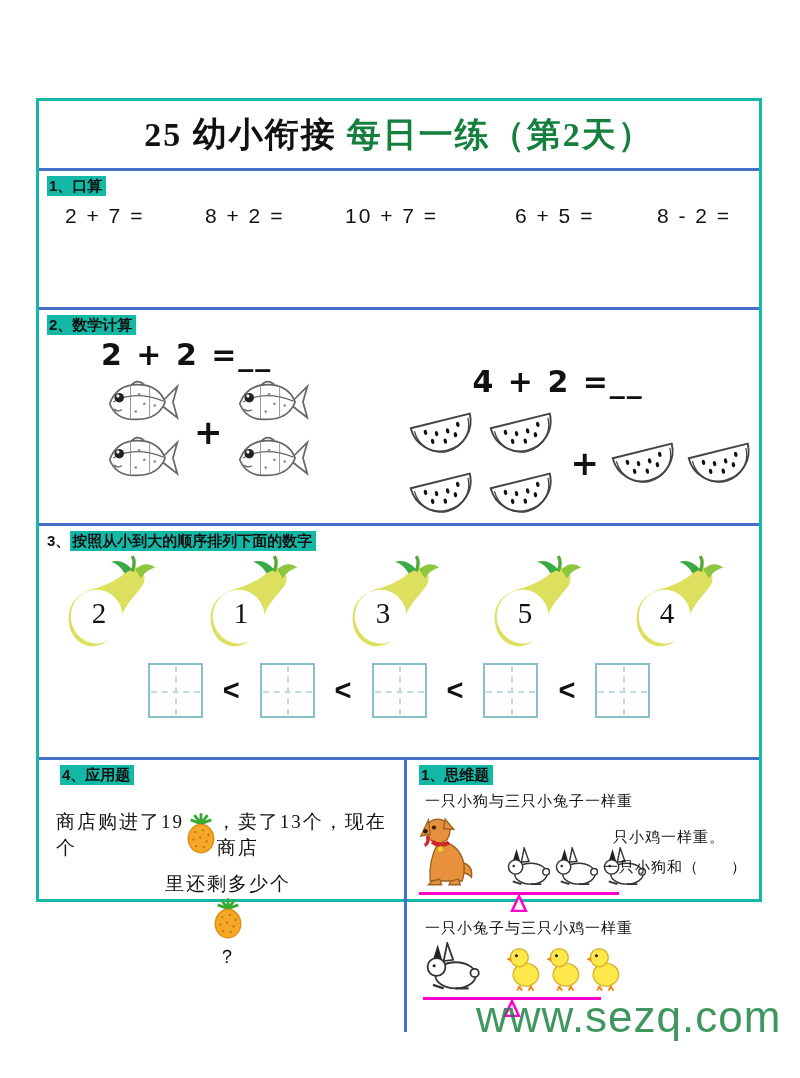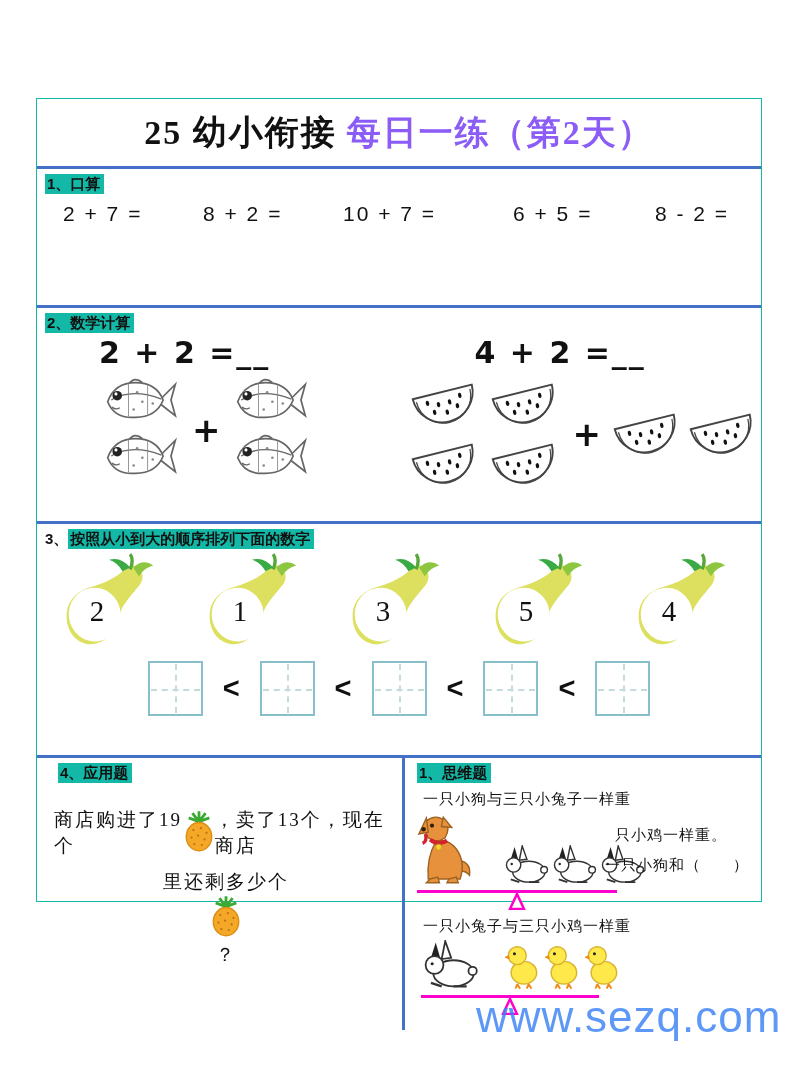--- a/index.html
+++ b/index.html
@@ -1,45 +1,45 @@
 <!DOCTYPE html>
 <html><head>
 <meta charset="utf-8">
 <style>
   * { margin:0; padding:0; box-sizing:border-box; }
   html,body { width:800px; height:1078px; background:#fff; font-family:"Liberation Sans", sans-serif; color:#111; }
   .canvas { position:relative; width:800px; height:1078px; background:#fff; overflow:hidden; }
 
   .main { position:absolute; left:36px; top:98px; width:726px; height:804px;
-          border:1px solid #14b8a6; background:#fff; }
+          border:3px solid #14b8a6; background:#fff; }
 
   
   .title-row { height:70px; border-bottom:3px solid #4470C8; display:flex; align-items:center;
                justify-content:center; gap:10px; font-family:"Liberation Serif", serif;
                font-weight:700; font-size:34px; letter-spacing:2px; }
-  .title-red { color:#8b5cf6; }
+  .title-red { color:#15803d; }
 
   
   .hdr { margin:6px 0 0 8px; font-size:15px; font-weight:700; }
   .hl { background:#14b8a6; padding:1px 4px 2px 2px; }
 
   
   .sec1 { height:133px; border-bottom:3px solid #4470C8; }
   .s1-grid { display:grid; grid-template-columns:140px 140px 170px 142px 1fr;
              padding-left:26px; font-size:21px; letter-spacing:2px; }
   .s1-grid.r1 { margin-top:8px; }
   .s1-grid.r2 { margin-top:28px; }
 
   
   .sec2 { height:210px; border-bottom:3px solid #4470C8; }
   .s2-content { display:flex; margin-top:2px;justify-content:flex-end; }
   .s2-left { width:342px; padding-left:62px; }
   .s2-right { flex:1; }
   .equation { font-size:30px; font-weight:800; letter-spacing:2px; font-family:"DejaVu Sans", sans-serif; }
-  .s2-right .equation { margin-left:96px; }
+  .s2-right .equation { margin-left:96px;margin-top:27px; }
   .pic-group { display:flex; align-items:center; margin-top:4px; }
   .fish-col { display:flex; flex-direction:column; gap:0px; }
   .melon-grid { display:grid; grid-template-columns:78px 78px; grid-gap:0 2px; }
   .melon-pair { display:flex; }
   .plus { font-size:34px; font-weight:900; margin:0 8px; font-family:"DejaVu Sans", sans-serif; }
   .s2-right .pic-group { margin-left:28px; }
 
   
   .sec3 { height:228px; border-bottom:3px solid #4470C8; }
   .pear-row { display:flex; justify-content:space-between; padding:4px 30px 0 26px; }
@@ -65,21 +65,21 @@
   .balance.b2 { width:178px; margin-left:12px; }
   .animal-row { display:flex; align-items:flex-end; }
   .beam { height:3px; background:#FF00CC; margin-top:1px; }
   .fulcrum { display:block; margin:0 auto; }
   .rabbit-trio { display:flex; margin-left:26px; gap:2px; }
   .chick-trio { display:flex; margin-left:26px; gap:6px; }
   .answer-block { position:absolute; right:4px; top:62px; width:152px; font-size:15px;
                   line-height:2.0; letter-spacing:1px; }
 
   
-  .watermark { position:absolute; left:476px; top:992px; font-size:44px; color:#3b82f6;
+  .watermark { position:absolute; left:476px; top:992px; font-size:44px; color:#15803d;
                opacity:.82; letter-spacing:1px; z-index:9; }
 </style>
 </head>
 <body>
 
 <div class="canvas">
   <div class="main">
 
     <div class="title-row">
       <span>25 幼小衔接</span>

